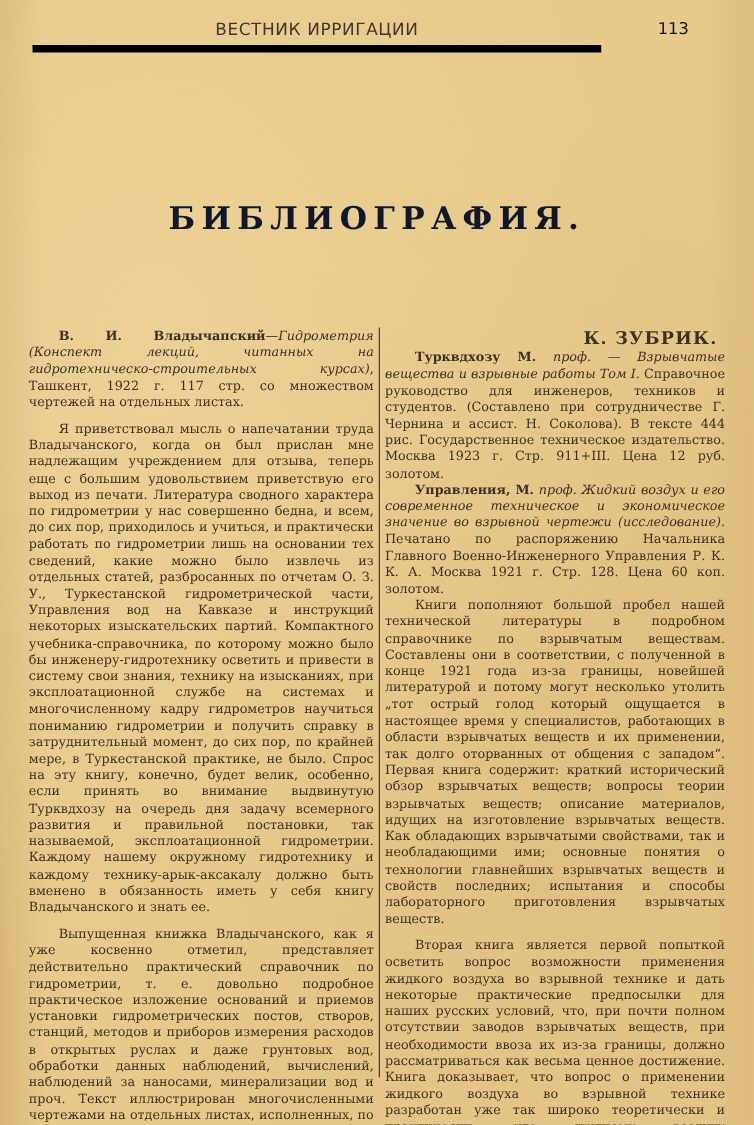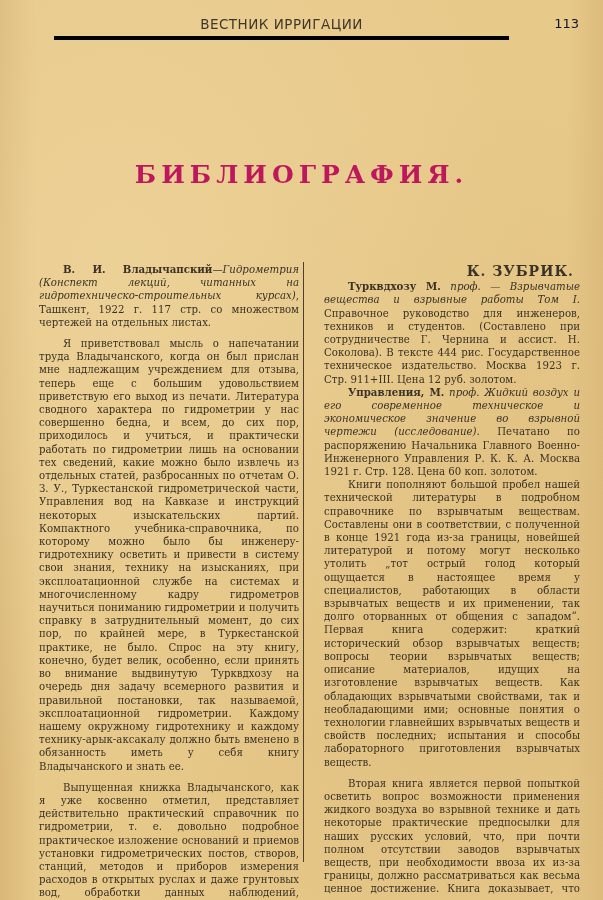--- a/index.html
+++ b/index.html
@@ -8,50 +8,50 @@
       background: #e7c98a;
       background-image:
         radial-gradient(ellipse at 20% 30%, rgba(240,215,160,0.55), transparent 60%),
         radial-gradient(ellipse at 80% 70%, rgba(215,180,115,0.45), transparent 60%),
         linear-gradient(90deg, rgba(190,150,90,0.35), transparent 6%, transparent 94%, rgba(190,150,90,0.25));
       font-family: "DejaVu Serif", serif;
       color: #3a3226;
       position: relative;
     }
     .header {
-      position: absolute; left: 54px; top: 12px; width: 455px; height: 24px;
-      border-bottom: 4px solid #000000;
+      position: absolute; left: 26px; top: 12px; width: 455px; height: 24px;
+      border-bottom: 6px solid #000000;
     }
     .header .title {
       position: absolute; left: 0; right: 0; top: 4px; text-align: center;
       font-family: "DejaVu Sans", sans-serif; font-size: 13.5px; letter-spacing: 0.5px;
       color: #3f372a;
     }
     .header .page {
       position: absolute; right: -70px; top: 4px;
       font-family: "DejaVu Sans", sans-serif; font-size: 13px; color: #0f172a;
     }
     .section-title {
       position: absolute; left: 0; right: 0; top: 160px; text-align: center;
       font-family: "DejaVu Serif", serif; font-weight: bold; font-size: 25px;
-      letter-spacing: 5px; color: #be185d;
+      letter-spacing: 5px; color: #0f172a;
     }
     .col {
       position: absolute; top: 263px;
       font-family: "DejaVu Serif", serif; font-size: 10.2px; line-height: 13.2px;
       text-align: justify; color: #3a3226;
     }
     .col-left { left: 23px; width: 276px; }
     .col-right { left: 308px; width: 272px; }
     .divider {
       position: absolute; left: 303px; top: 262px; width: 1px; height: 600px;
       background: #4a3f30;
     }
     p { margin: 0; }
-    .indent { text-indent: 24px; margin-left: 16px; }
+    .indent { text-indent: 24px; }
     .gap { margin-top: 8px; }
     .author { font-weight: bold; }
     .it { font-style: italic; }
     .sig { text-align: right; font-weight: bold; font-size: 14px; letter-spacing: 1px; margin: 2px 6px 2px 0; }
   </style>
 </head>
 <body>
 
 <div class="header">
   <span class="title">ВЕСТНИК ИРРИГАЦИИ</span>

